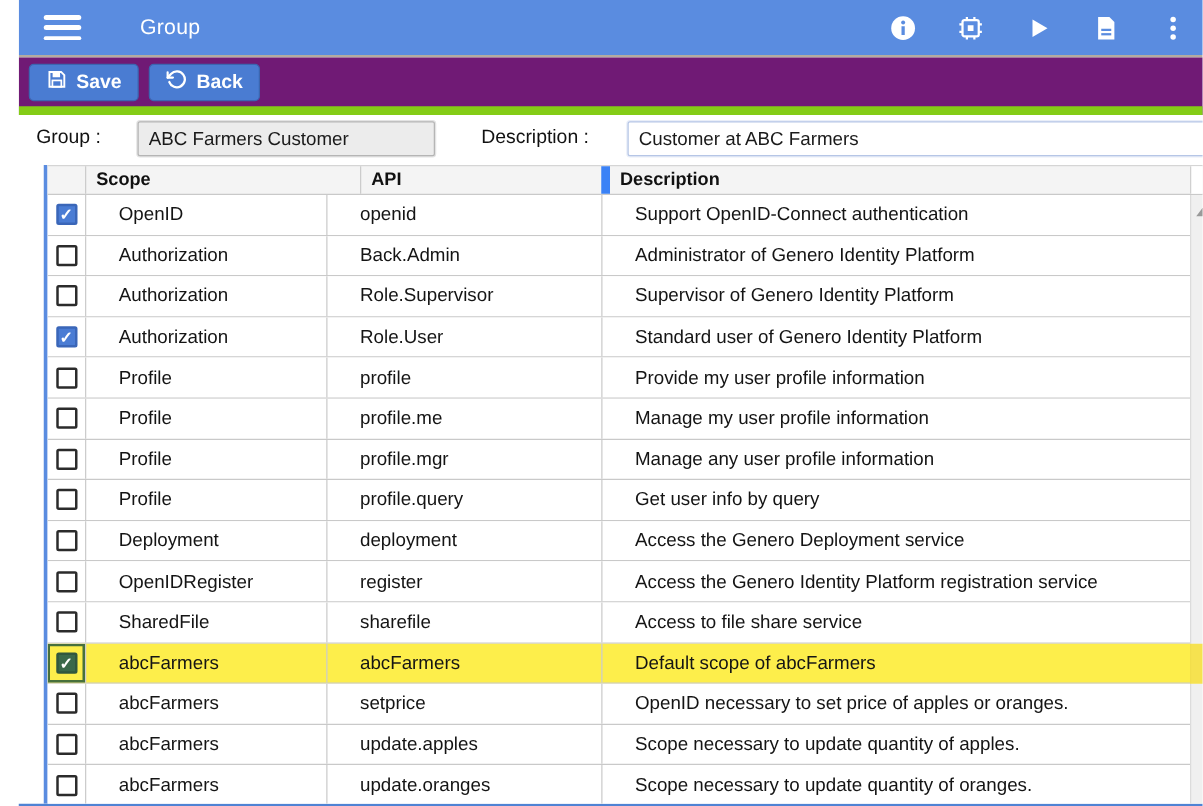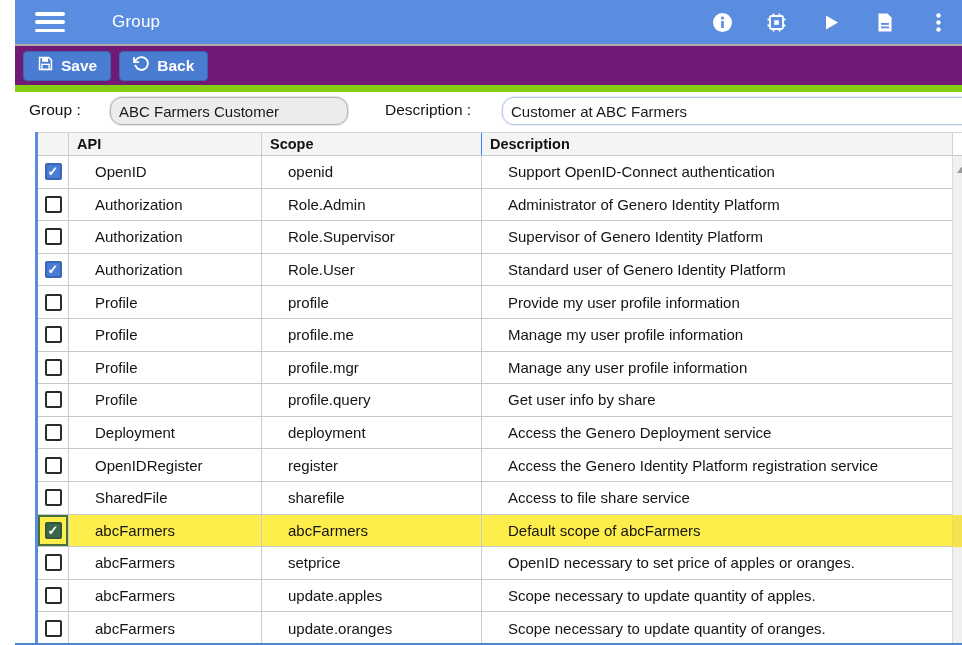--- a/index.html
+++ b/index.html
@@ -25,36 +25,36 @@
   .btn { display:inline-flex; align-items:center; gap:7px; height:30px; padding:0 13px;
          background:#4a7cd2; border:1px solid #3b66b0; border-radius:4px; color:#fff;
          font-size:15.5px; font-weight:600; cursor:pointer; font-family:inherit; }
 
   
   .formrow { position:absolute; left:0; top:92px; right:0; height:40px; background:#fff; }
   .flabel { position:absolute; top:9px; font-size:15.5px; color:#111; }
   .flabel.group { left:14px; }
   .flabel.desc  { left:370px; }
   .finput { position:absolute; top:5px; height:28px; font-size:15px; color:#1a1a1a;
-            padding:0 8px; border-radius:12px; font-family:inherit; outline:none; }
+            padding:0 8px; border-radius:2px; font-family:inherit; outline:none; }
   .finput.group { left:95px; width:238px; background:#ececec; border:1px solid #b5b5b5;
                   box-shadow:0 0 0 1px #e3e3e3; }
   .finput.desc  { left:487px; width:518px; background:#fff; border:1px solid #b6c6e6;
                   box-shadow:0 0 0 1px #e9eef8; }
 
   
   .grid { position:absolute; left:20px; top:132px; right:0; bottom:0; }
   .grid-leftborder { position:absolute; left:0; top:0; bottom:0; width:3px; background:#5a8ce0; }
   .thead { position:absolute; left:3px; right:0; top:0; height:24px; background:#f4f4f4;
            border-top:1px solid #d5d5d5; border-bottom:1px solid #c9c9c9; display:flex; }
   .th { font-size:14.5px; font-weight:700; color:#111; display:flex; align-items:center; padding-left:8px; }
   .th.cb { width:30px; padding-left:0; }
   .th.api { width:193px; border-left:1px solid #ccc; }
   .th.scope { width:220px; border-left:1px solid #ccc; }
-  .th.desc { flex:1; border-left:1px solid #3b82f6; }
+  .th.desc { flex:1; border-left:7px solid #3b82f6; }
   .th.cap { width:22px; background:#fff; border-left:1px solid #d0d0d0; }
 
   .tbody { position:absolute; left:3px; right:22px; top:24px; bottom:0; overflow:hidden; }
   .trow { display:flex; height:32.6px; border-bottom:1px solid #c9c9c9; background:#fff; cursor:default; }
   .trow.highlight { background:#fdee4b; }
   .td { display:flex; align-items:center; font-size:15px; color:#141414; padding-left:26px;
         overflow:hidden; white-space:nowrap; }
   .td.cb { width:30px; padding-left:0; justify-content:center; }
   .td.api { width:193px; border-left:1px solid #ccc; }
   .td.scope { width:220px; border-left:1px solid #ccc; }
@@ -152,22 +152,22 @@
     <div class="flabel group">Group :</div>
     <input class="finput group" type="text" value="ABC Farmers Customer" style="">
     <div class="flabel desc">Description :</div>
     <input class="finput desc" type="text" value="Customer at ABC Farmers" style="">
   </div>
 
   <div class="grid">
     <div class="grid-leftborder"></div>
     <div class="thead">
       <div class="th cb"></div>
+      <div class="th scope">Scope</div>
       <div class="th api">API</div>
-      <div class="th scope">Scope</div>
       <div class="th desc">Description</div>
       <div class="th cap"></div>
     </div>
     <div class="tbody">
         <div class="trow">
     <div class="td cb">
       <div class="cbx checked">
               <span class="mark">✓</span>
             </div>
     </div>
@@ -175,21 +175,21 @@
     <div class="td scope">openid</div>
     <div class="td desc">Support OpenID-Connect authentication</div>
   </div>
         <div class="trow">
     <div class="td cb">
       <div class="cbx">
               <span class="mark"></span>
             </div>
     </div>
     <div class="td api">Authorization</div>
-    <div class="td scope">Role.Admin</div>
+    <div class="td scope">Back.Admin</div>
     <div class="td desc">Administrator of Genero Identity Platform</div>
   </div>
         <div class="trow">
     <div class="td cb">
       <div class="cbx">
               <span class="mark"></span>
             </div>
     </div>
     <div class="td api">Authorization</div>
     <div class="td scope">Role.Supervisor</div>
@@ -236,21 +236,21 @@
     <div class="td desc">Manage any user profile information</div>
   </div>
         <div class="trow">
     <div class="td cb">
       <div class="cbx">
               <span class="mark"></span>
             </div>
     </div>
     <div class="td api">Profile</div>
     <div class="td scope">profile.query</div>
-    <div class="td desc">Get user info by share</div>
+    <div class="td desc">Get user info by query</div>
   </div>
         <div class="trow">
     <div class="td cb">
       <div class="cbx">
               <span class="mark"></span>
             </div>
     </div>
     <div class="td api">Deployment</div>
     <div class="td scope">deployment</div>
     <div class="td desc">Access the Genero Deployment service</div>

